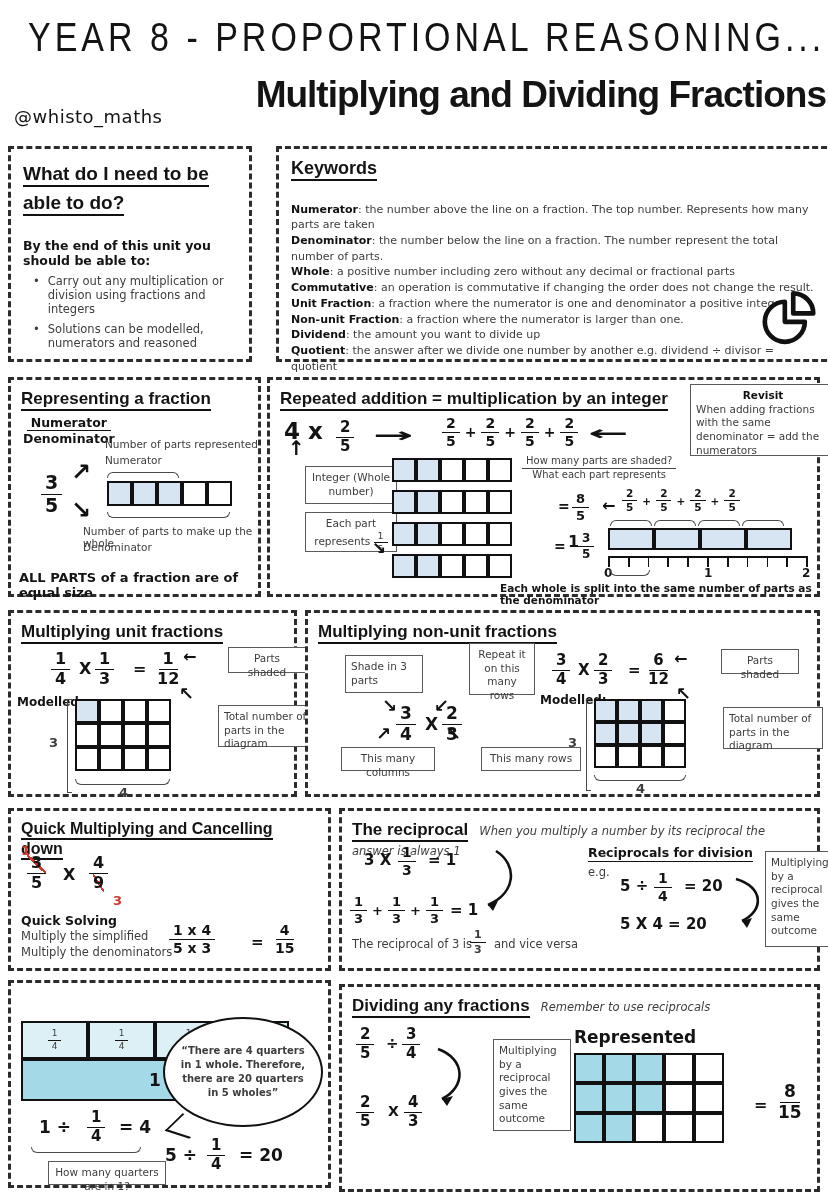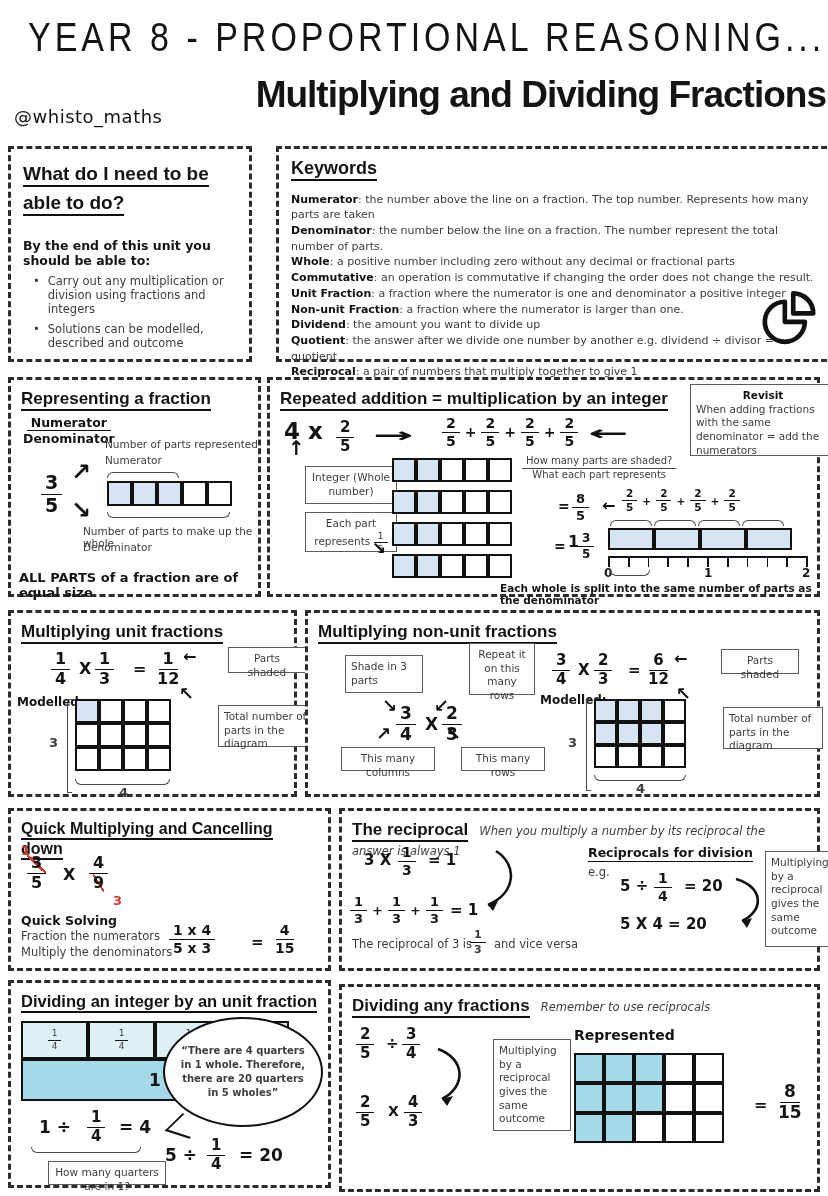--- a/index.html
+++ b/index.html
@@ -65,27 +65,27 @@
     <div style="font-size:19px;line-height:1.5;">
       <span class="ptitle">What do I need to be able to do?</span>
     </div>
     <p class="bold" style="font-size:12.5px;margin-top:22px;">By the end of this unit you should be able to:</p>
     <div class="hand" style="font-size:11.5px;margin:6px 0 0 10px;display:flex;gap:8px;">
       <span>•</span>
       <span style="max-width:190px;">Carry out any multiplication or division using fractions and integers</span>
     </div>
     <div class="hand" style="font-size:11.5px;margin:6px 0 0 10px;display:flex;gap:8px;">
       <span>•</span>
-      <span style="max-width:190px;">Solutions can be modelled, described and outcome</span>
+      <span style="max-width:190px;">Solutions can be modelled, numerators and reasoned</span>
     </div>
   </section>
 
   <section class="panel" style="left:276px;top:146px;width:560px;height:216px;padding:8px 12px;">
     <span class="ptitle" style="font-size:18px;">Keywords</span>
-    <div style="margin-top:12px;">
+    <div style="margin-top:22px;">
       <div class="kw-row"><b>Numerator</b><span>: the number above the line on a fraction. The top number. Represents how many parts are taken</span></div>
       <div class="kw-row"><b>Denominator</b><span>: the number below the line on a fraction. The number represent the total number of parts.</span></div>
       <div class="kw-row"><b>Whole</b><span>: a positive number including zero without any decimal or fractional parts</span></div>
       <div class="kw-row"><b>Commutative</b><span>: an operation is commutative if changing the order does not change the result.</span></div>
       <div class="kw-row"><b>Unit Fraction</b><span>: a fraction where the numerator is one and denominator a positive integer</span></div>
       <div class="kw-row"><b>Non-unit Fraction</b><span>: a fraction where the numerator is larger than one.</span></div>
       <div class="kw-row"><b>Dividend</b><span>: the amount you want to divide up</span></div>
       <div class="kw-row"><b>Quotient</b><span>: the answer after we divide one number by another e.g. dividend ÷ divisor = quotient</span></div>
       <div class="kw-row"><b>Reciprocal</b><span>: a pair of numbers that multiply together to give 1</span></div>
     </div>
@@ -330,21 +330,21 @@
     <span class="abs opx" style="left:117px;top:101px;font-size:17px;">X</span>
     <span class="abs bold" style="left:134px;top:92px;font-size:17px;"><span class="frac">
           <span class="fnum">2</span>
           <span class="fden">3</span>
         </span></span>
     <span class="abs arrow" style="left:68px;top:112px;font-size:18px;">↗</span>
     <span class="abs arrow" style="left:138px;top:112px;font-size:18px;">↖</span>
     <div class="box" style="left:8px;top:134px;width:94px;height:24px;">
       <span>This many columns</span>
     </div>
-    <div class="box" style="left:128px;top:134px;width:84px;height:24px;">
+    <div class="box" style="left:148px;top:134px;width:100px;height:24px;">
       <span>This many rows</span>
     </div>
     
     <span class="abs bold" style="left:244px;top:40px;font-size:15px;"><span class="frac">
           <span class="fnum">3</span>
           <span class="fden">4</span>
         </span></span>
     <span class="abs opx" style="left:270px;top:48px;font-size:15px;">X</span>
     <span class="abs bold" style="left:286px;top:40px;font-size:15px;"><span class="frac">
           <span class="fnum">2</span>
@@ -397,21 +397,21 @@
       <span class="fnum strike">3</span>
       <span class="fden">5</span>
     </span>
     <span class="abs opx" style="left:52px;top:54px;font-size:16px;">X</span>
     <span class="abs frac-manual bold" style="left:78px;top:44px;font-size:16px;">
       <span class="fnum">4</span>
       <span class="fden strike">9</span>
     </span>
     <span class="abs rednote bold" style="left:102px;top:82px;font-size:13px;">3</span>
     <div class="abs bold" style="left:10px;top:102px;font-size:12.5px;">Quick Solving</div>
-    <div class="abs hand" style="left:10px;top:118px;font-size:11.5px;">Fraction the numerators</div>
+    <div class="abs hand" style="left:10px;top:118px;font-size:11.5px;">Multiply the simplified</div>
     <div class="abs hand" style="left:10px;top:134px;font-size:11.5px;">Multiply the denominators</div>
     <span class="abs bold" style="left:158px;top:112px;font-size:14px;"><span class="frac">
           <span class="fnum">1 x 4</span>
           <span class="fden">5 x 3</span>
         </span></span>
     <span class="abs opx" style="left:240px;top:122px;font-size:15px;">=</span>
     <span class="abs bold" style="left:264px;top:112px;font-size:14px;"><span class="frac">
           <span class="fnum">4</span>
           <span class="fden">15</span>
         </span></span>
@@ -459,21 +459,20 @@
     <svg class="abs" style="left:384px;top:64px;" width="40" height="56" viewBox="0 0 40 56">
       <path d="M10 4 C38 12, 38 36, 16 46" fill="none" stroke="#111" stroke-width="2.6"></path>
       <polygon points="16,46 26,43 21,53" fill="#111"></polygon>
     </svg>
     <div class="box" style="left:398px;top:40px;width:70px;height:96px;text-align:left;">
       <span>Multiplying by a reciprocal gives the same outcome</span>
     </div>
   </section>
 
   <section class="panel" style="left:8px;top:980px;width:323px;height:208px;padding:8px 10px;">
-    <span class="ptitle" style="font-size:16.5px;">Dividing an integer by an unit fraction</span>
     <div class="abs" style="left:10px;top:38px;display:flex;">
       <span style="width:67px;height:38px;border:2px solid #111;background:var(--palecyan);display:flex;align-items:center;justify-content:center;">
           <span class="hand" style="font-size:9px;"><span class="frac">
               <span class="fnum">1</span>
               <span class="fden">4</span>
             </span></span>
         </span>
       <span style="width:67px;height:38px;border:2px solid #111;background:var(--palecyan);display:flex;align-items:center;justify-content:center;">
           <span class="hand" style="font-size:9px;"><span class="frac">
               <span class="fnum">1</span>
@@ -539,21 +538,21 @@
           <span class="fnum">4</span>
           <span class="fden">3</span>
         </span></span>
     <svg class="abs" style="left:82px;top:58px;" width="44" height="66" viewBox="0 0 44 66">
       <path d="M14 4 C42 14, 42 42, 18 54" fill="none" stroke="#111" stroke-width="2.6"></path>
       <polygon points="18,54 29,51 23,61" fill="#111"></polygon>
     </svg>
     <div class="box" style="left:126px;top:52px;width:78px;height:92px;text-align:left;">
       <span>Multiplying by a reciprocal gives the same outcome</span>
     </div>
-    <div class="abs" style="left:232px;top:40px;font-size:14px;font-weight:700;border-bottom:1.8px solid #111;padding-bottom:16px;display:inline-block;">Represented</div>
+    <div class="abs" style="left:232px;top:40px;font-size:17px;font-weight:700;border-bottom:1.8px solid #111;padding-bottom:16px;display:inline-block;">Represented</div>
     <div class="abs" style="left:232px;top:66px;--cs:30px;">
         <div class="grow">
           <span class="gcell" style="background:#a4d9e7"></span>
           <span class="gcell" style="background:#a4d9e7"></span>
           <span class="gcell" style="background:#a4d9e7"></span>
           <span class="gcell"></span>
           <span class="gcell"></span>
         </div>
         <div class="grow">
           <span class="gcell" style="background:#a4d9e7"></span>

